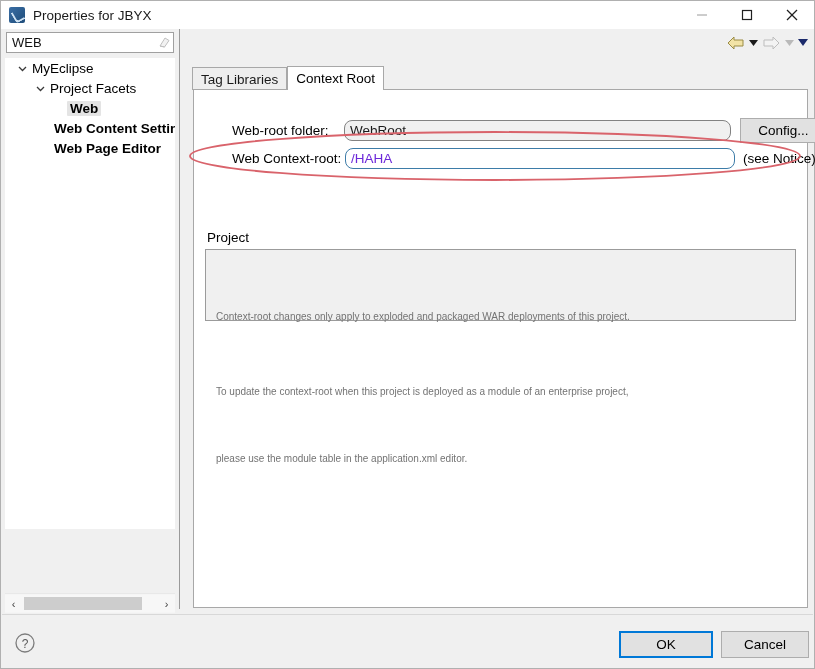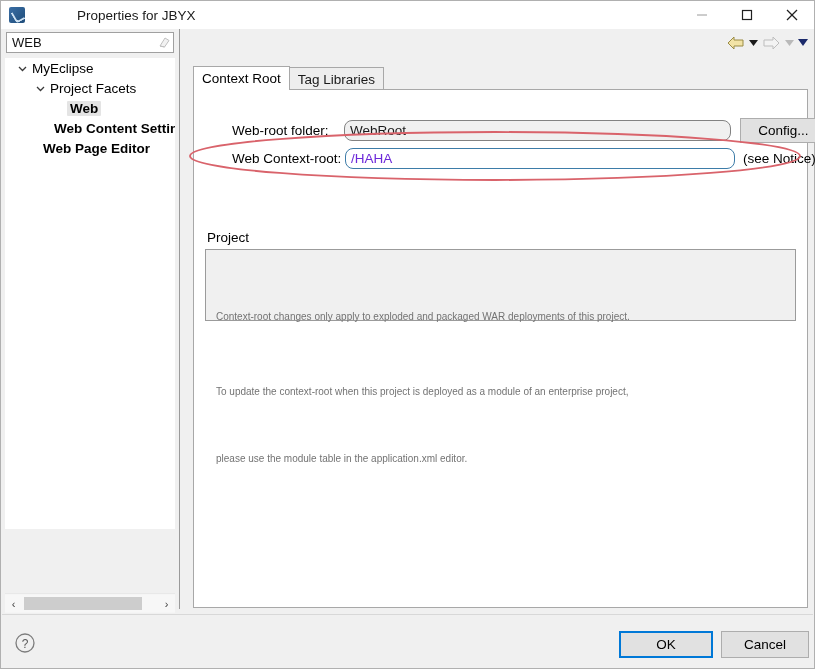--- a/index.html
+++ b/index.html
@@ -43,21 +43,20 @@
     width: 8px; height: 10px;
     border-left: 2px solid #cfe2f3;
     border-bottom: 2px solid #cfe2f3;
     transform: rotate(-30deg);
     border-radius: 0 0 0 4px;
   }
   .title-text {
     font-size: 13.5px;
     color: #1a1a1a;
     white-space: nowrap;
-    margin-left: 44px;
   }
   .winbtns {
     margin-left: auto;
     display: flex; height: 28px;
   }
   .winbtn {
     width: 45px; height: 28px;
     display: flex; align-items: center; justify-content: center;
   }
   .winbtn svg { display: block; }
@@ -347,21 +346,21 @@
           </svg>
       </span>
       <span class="tree-label">Project Facets</span>
     </div>
     <div class="tree-row" style="padding-left:62px">
       <span class="tree-label sel">Web</span>
     </div>
     <div class="tree-row" style="padding-left:46px">
       <span class="tree-label bold">Web Content Settings</span>
     </div>
-    <div class="tree-row" style="padding-left:35px">
+    <div class="tree-row" style="padding-left:46px">
       <span class="tree-label bold">Web Page Editor</span>
     </div>
   </div>
 
   <div class="hscroll">
     <div class="hs-arrow">‹</div>
     <div class="hs-track">
       <div class="hs-thumb"></div>
     </div>
     <div class="hs-arrow">›</div>
@@ -393,25 +392,25 @@
           </svg>
       </div>
       <div class="nav-item caret">
         <svg width="10" height="8" viewBox="0 0 10 8">
             <polygon points="0,0 10,0 5,7" fill="#1b2a6b"></polygon>
           </svg>
       </div>
     </div>
 
     <div class="tabstrip">
+      <div class="tab inactive">
+        <span>Tag Libraries</span>
+      </div>
       <div class="tab active">
         <span>Context Root</span>
-      </div>
-      <div class="tab inactive">
-        <span>Tag Libraries</span>
       </div>
     </div>
 
     <div class="tabpanel">
 
       <div class="form-row" style="top:28px; left:10px; width:595px;">
         <span class="form-label" style="width:113px;">Web-root folder:</span>
         <span class="txtfield readonly" style="width:390px;">WebRoot</span>
         <span class="btn" style="width:88px; height:25px; margin-left:9px;">Config...</span>
       </div>

